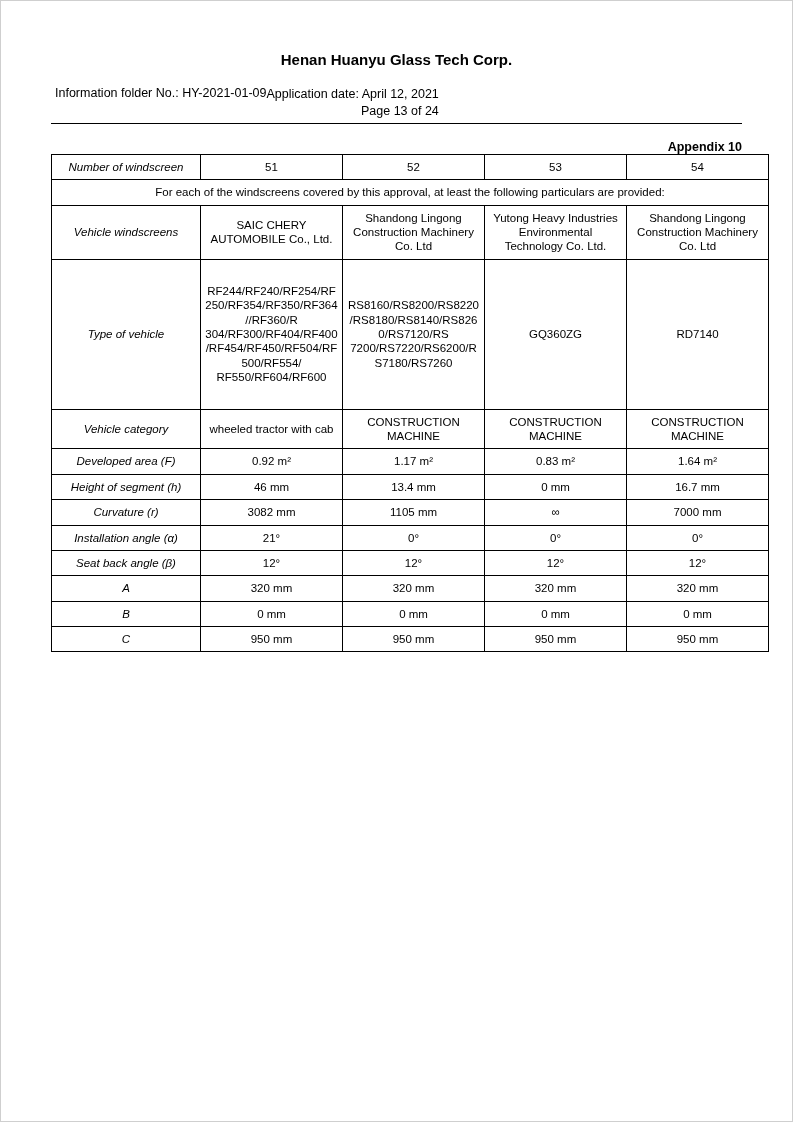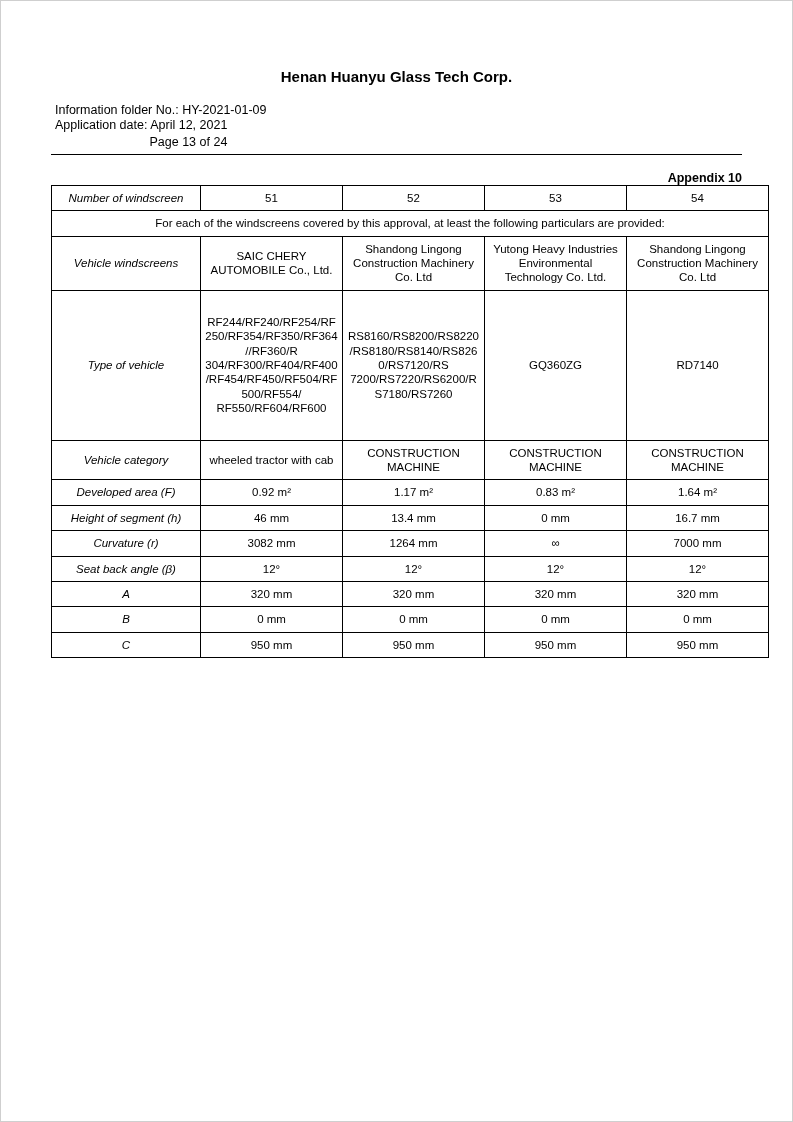--- a/index.html
+++ b/index.html
@@ -18,31 +18,29 @@
     box-sizing: border-box;
     width: 793px;
     min-height: 1122px;
     padding: 40px 50px 0 50px;
     border: 1px solid #cfcfcf;
   }
   .doc-title {
     text-align: center;
     font-size: 15px;
     font-weight: bold;
-    margin-top: 27px;
+    margin-top: 10px;
     margin-bottom: 18px;
   }
   .header-row {
     display: flex;
-    justify-content: space-between;
     align-items: flex-start;
     font-size: 12.5px;
     padding: 0 4px 3px 4px;
     border-bottom: 1px solid #000;
-    flex-direction: column;
   }
   .header-left {
     white-space: nowrap;
   }
   .header-right {
     text-align: right;
     line-height: 1.35;
   }
   .appendix {
     text-align: right;
@@ -156,25 +154,32 @@
         <td class="label">Height of segment (h)</td>
         <td>46 mm</td>
         <td>13.4 mm</td>
         <td>0 mm</td>
         <td>16.7 mm</td>
       </tr>
 
       <tr>
         <td class="label">Curvature (r)</td>
         <td>3082 mm</td>
-        <td>1264 mm</td>
+        <td>1105 mm</td>
         <td>∞</td>
         <td>7000 mm</td>
       </tr>
 
+      <tr>
+        <td class="label">Installation angle (α)</td>
+        <td>21°</td>
+        <td>0°</td>
+        <td>0°</td>
+        <td>0°</td>
+      </tr>
 
       <tr>
         <td class="label">Seat back angle (β)</td>
         <td>12°</td>
         <td>12°</td>
         <td>12°</td>
         <td>12°</td>
       </tr>
 
 

